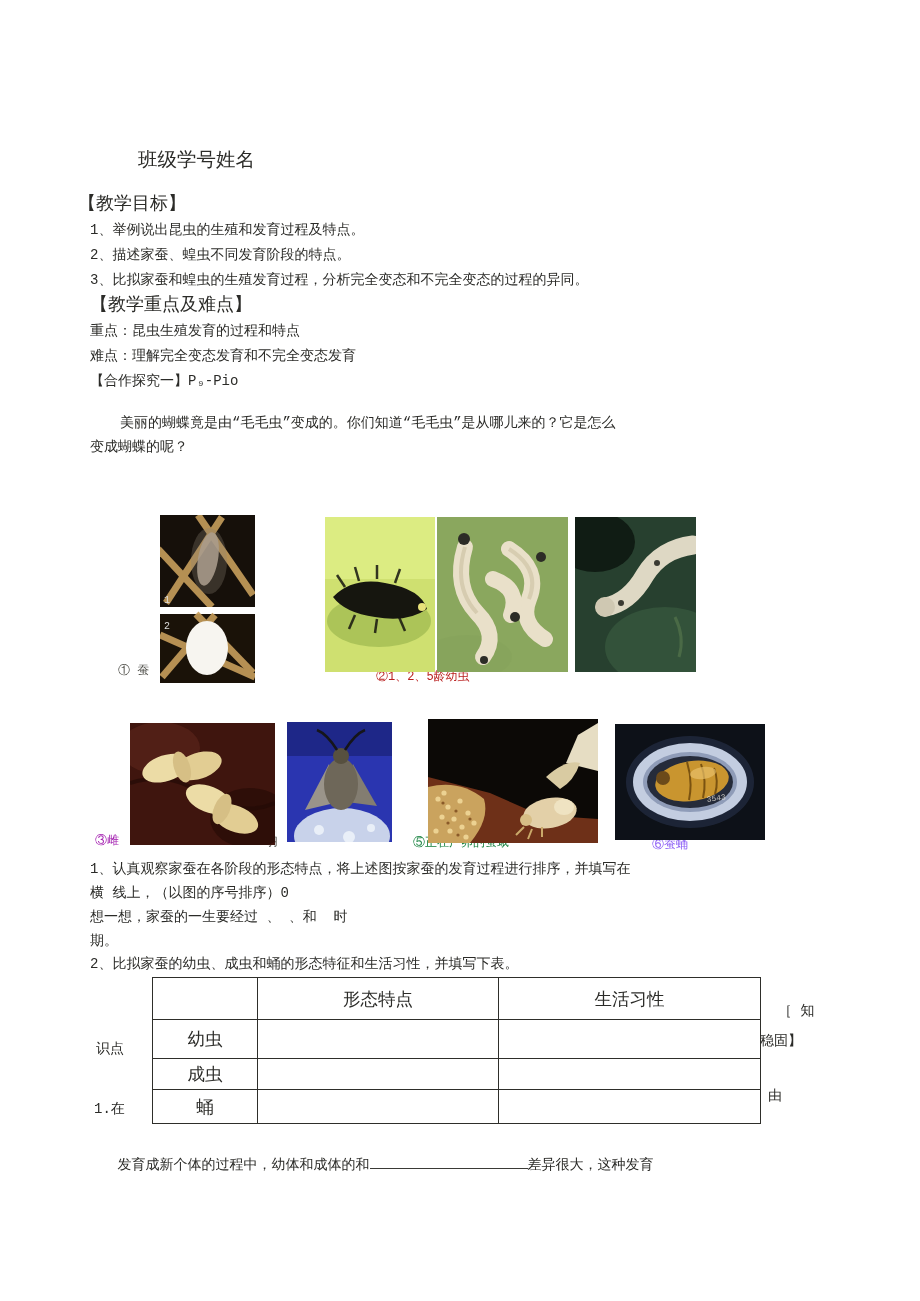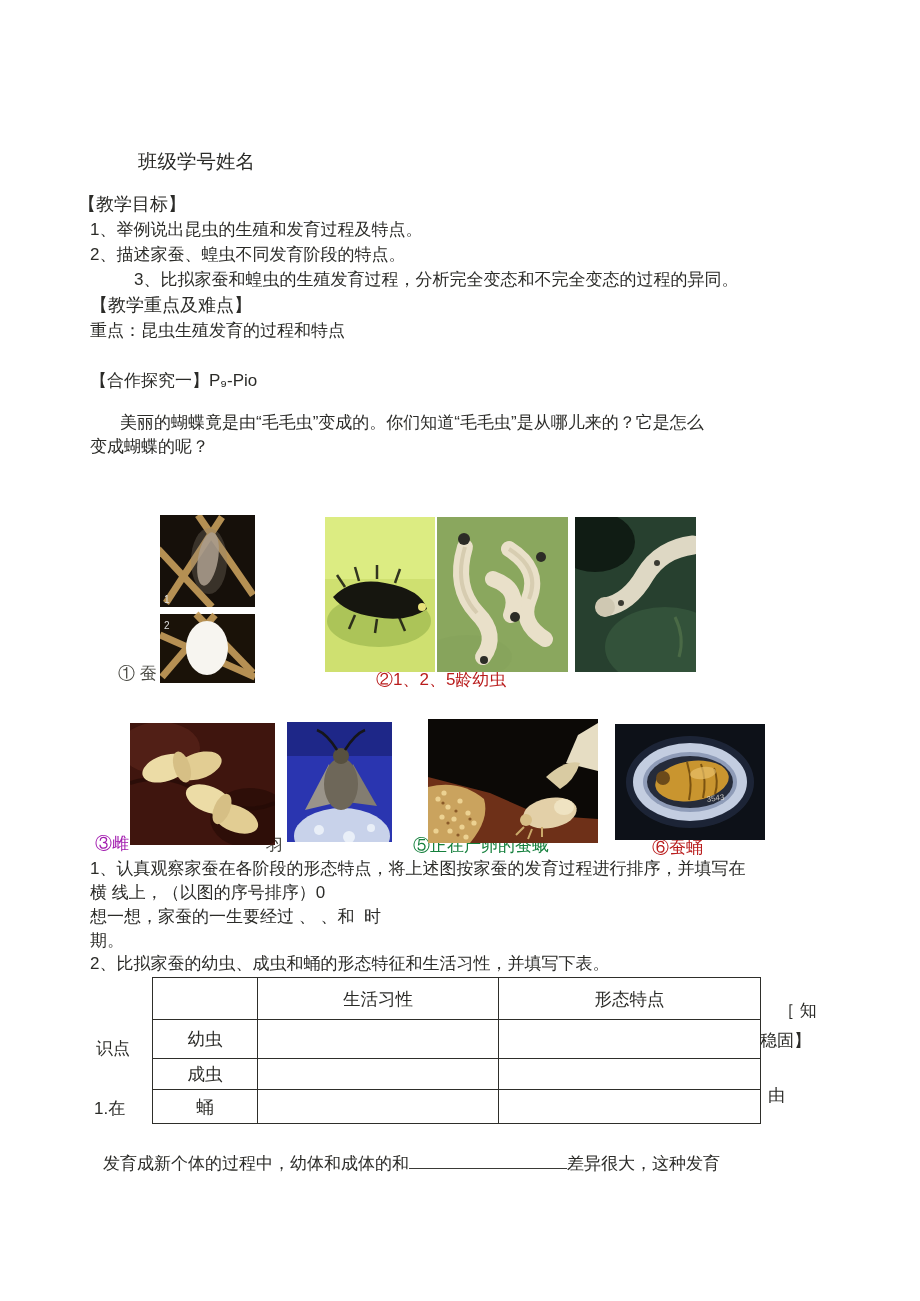--- a/index.html
+++ b/index.html
@@ -1,26 +1,26 @@
 <!DOCTYPE html>
 <html><head>
 <meta charset="utf-8">
 <style>
   html,body{margin:0;padding:0;background:#ffffff;}
   .page{
     position:relative;width:860px;height:1301px;background:#ffffff;
-    font-family:Liberation Sans, sans-serif;
+    font-family:Liberation Mono, monospace;
     color:#2b2b28;overflow:hidden;
   }
-  .t{position:absolute;font-size:17px;line-height:22px;white-space:pre;}
+  .t{position:absolute;font-size:14px;line-height:22px;white-space:pre;}
   .title-line{left:138px;top:150px;font-size:19.5px;}
   .obj-title{left:78px;top:193px;font-size:18px;}
   .obj-1{left:90px;top:219px;}
   .obj-2{left:90px;top:244px;}
-  .obj-3{left:90px;top:269px;margin-left:44px;}
+  .obj-3{left:90px;top:269px;}
   .focus-title{left:90px;top:294px;font-size:18px;}
   .focus-key{left:90px;top:320px;}
   .focus-diff{left:90px;top:345px;}
   .inquiry-line{left:90px;top:370px;}
   .intro-1{left:120px;top:412px;}
   .intro-2{left:90px;top:436px;}
   .sec1-heading{left:88px;top:483px;}
   .q1-1{left:90px;top:858px;}
   .q1-2{left:90px;top:882px;}
   .q1-3{left:90px;top:906px;}
@@ -30,27 +30,27 @@
   .frag-right2{left:760px;top:1030px;}
   .frag-left1{left:96px;top:1038px;}
   .frag-right3{left:768px;top:1085px;}
   .frag-left2{left:94px;top:1098px;}
   .bottom-line{left:84px;top:1128px;}
   .blank-underline{
     display:inline-block;width:158px;height:18px;
     border-bottom:1.6px solid #3a3a36;vertical-align:baseline;
   }
   
-  .cap{position:absolute;font-size:17px;white-space:pre;z-index:1;}
+  .cap{position:absolute;font-size:12px;white-space:pre;z-index:1;}
   .cap-1{left:118px;top:662px;color:#4a4a44;}
   .cap-2{left:376px;top:668px;color:#b91c1c;}
   .cap-3l{left:95px;top:832px;color:#a21caf;}
   .cap-3r{left:266px;top:834px;color:#45453f;}
   .cap-5{left:413px;top:834px;color:#15803d;}
-  .cap-6{left:652px;top:836px;color:#b91c1c;}
+  .cap-6{left:652px;top:836px;color:#8b5cf6;}
   
   .photo{position:absolute;z-index:2;display:block;}
   .ph1{left:160px;top:515px;}
   .ph2a{left:325px;top:517px;}
   .ph2b{left:437px;top:517px;}
   .ph2c{left:575px;top:517px;}
   .ph3{left:130px;top:723px;}
   .ph4{left:287px;top:722px;}
   .ph5{left:428px;top:719px;}
   .ph6{left:615px;top:724px;}
@@ -75,20 +75,21 @@
 
   <div class="t title-line">班级学号姓名</div>
 
   <div class="t obj-title">【教学目标】</div>
   <div class="t obj-1">1、举例说出昆虫的生殖和发育过程及特点。</div>
   <div class="t obj-2">2、描述家蚕、蝗虫不同发育阶段的特点。</div>
   <div class="t obj-3">3、比拟家蚕和蝗虫的生殖发育过程，分析完全变态和不完全变态的过程的异同。</div>
 
   <div class="t focus-title">【教学重点及难点】</div>
   <div class="t focus-key">重点：昆虫生殖发育的过程和特点</div>
+  <div class="t focus-diff">难点：理解完全变态发育和不完全变态发育</div>
 
   <div class="t inquiry-line">【合作探究一】P₉-Pio</div>
 
   <div class="t intro-1">美丽的蝴蝶竟是由“毛毛虫”变成的。你们知道“毛毛虫”是从哪儿来的？它是怎么</div>
   <div class="t intro-2">变成蝴蝶的呢？</div>
 
 
   <div class="cap cap-1">① 蚕</div>
   <div class="cap cap-2">②1、2、5龄幼虫</div>
 
@@ -247,22 +248,22 @@
   </svg>
 
   <div class="t q1-1">1、认真观察家蚕在各阶段的形态特点，将上述图按家蚕的发育过程进行排序，并填写在</div>
   <div class="t q1-2">横 线上，（以图的序号排序）0</div>
   <div class="t q1-3">想一想，家蚕的一生要经过 、 、和  时</div>
   <div class="t q1-4">期。</div>
   <div class="t q2-1">2、比拟家蚕的幼虫、成虫和蛹的形态特征和生活习性，并填写下表。</div>
 
   <div class="silkworm-table">
     <div class="cell"></div>
+    <div class="cell">形态特点</div>
     <div class="cell">生活习性</div>
-    <div class="cell">形态特点</div>
 
     <div class="cell">幼虫</div>
     <div class="cell"></div>
     <div class="cell"></div>
 
     <div class="cell">成虫</div>
     <div class="cell"></div>
     <div class="cell"></div>
 
     <div class="cell">蛹</div>

